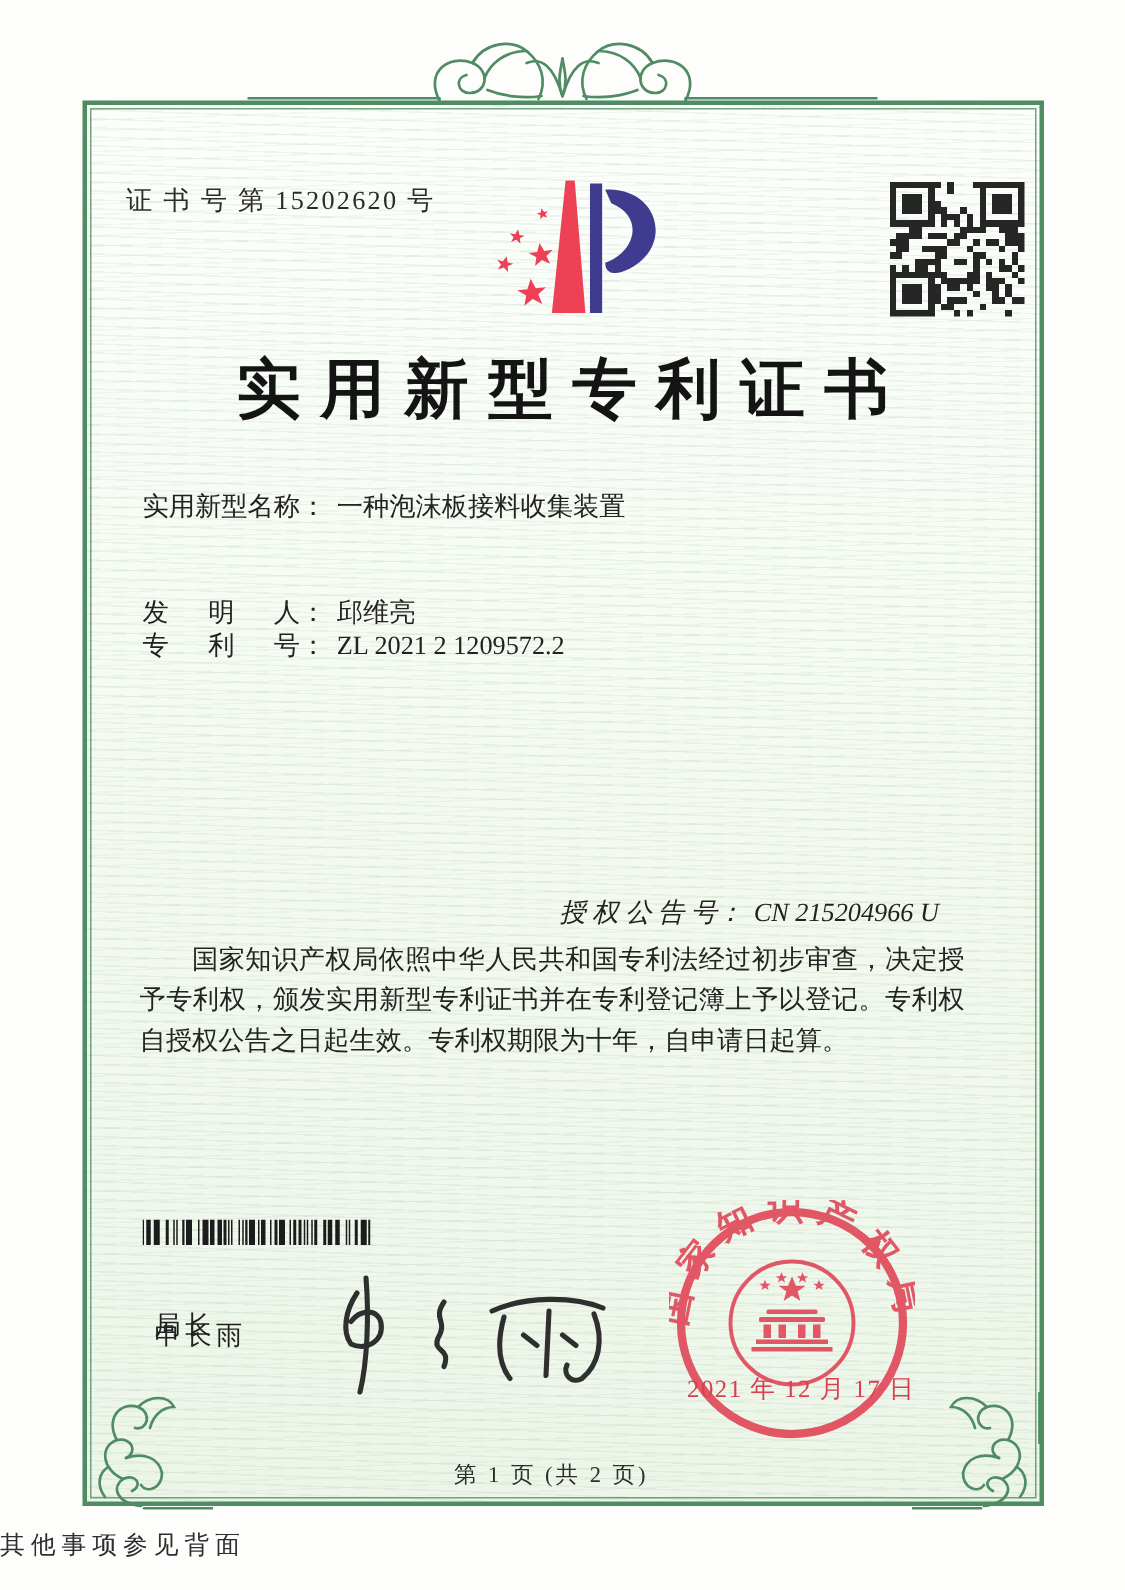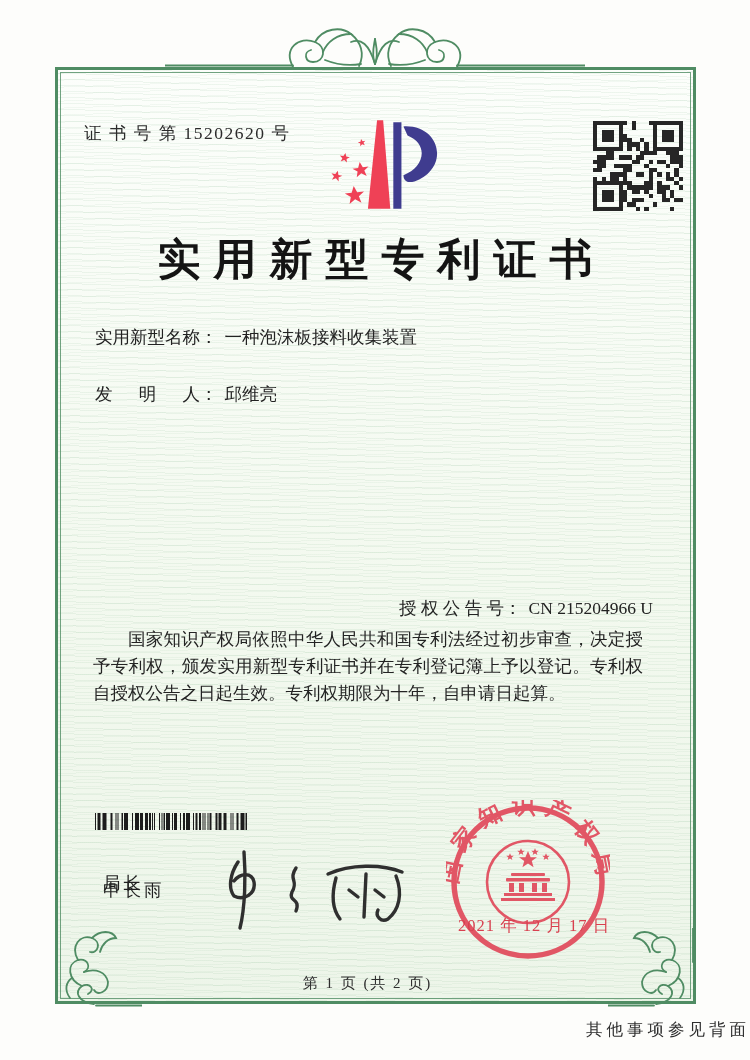--- a/index.html
+++ b/index.html
@@ -32,39 +32,39 @@
   .logo{left:308px;top:112px;width:130px;height:104px;}
   .qr{left:593px;top:121px;width:90px;height:90px;}
   .title{
     left:0;right:0;top:231px;text-align:center;
     font-size:43px;font-weight:600;letter-spacing:13px;text-indent:13px;color:#141414;
   }
   .field{left:95px;font-size:17.5px;white-space:nowrap;color:#222;}
   .f-label{display:inline-block;width:105px;text-align:justify;text-align-last:justify;}
   .f-colon{display:inline-block;}
   .f-value{padding-left:7px;}
-  .row1{top:325px}.row2{top:382px}.row3{top:418px}.row4{top:463px}
+  .row1{top:325px}.row2{top:396px}.row3{top:418px}.row4{top:463px}
   .row5{top:508px}.row6{top:553px}.row7{top:596px}
-  .grant2{position:absolute;left:304px;top:0;}
+  .grant2{position:absolute;left:278px;top:0;font-style:italic;}
   .body-text{
     left:93px;width:567px;top:626px;font-size:17.5px;line-height:1.55;
     text-align:justify;color:#232323;
   }
   .body-text p{margin:0 17px 2px 0;text-indent:2em;}
   .barcode{left:95px;top:813px;width:152px;height:17px;}
   .signer{left:103px;font-size:17.5px;letter-spacing:3px;color:#1f1f1f;}
   .signer-t{top:871px}.signer-n{top:878px}
   .signature{left:200px;top:846px;width:218px;height:88px;}
   .seal{left:446px;top:800px;width:164px;height:164px;}
   .seal-date{
     left:458px;top:915px;font-size:16.5px;color:#d8404f;letter-spacing:1px;
     white-space:nowrap;z-index:5;
   }
   .footer-page{left:0;right:15px;top:974px;text-align:center;font-size:15px;letter-spacing:2px;color:#2d2d2d;}
-  .back-note{left:0;right:0;top:1019px;text-align:right;font-size:16.5px;letter-spacing:4px;color:#2d2d2d;}
+  .back-note{left:0;right:0;top:1019px;text-align:left;font-size:16.5px;letter-spacing:4px;color:#2d2d2d;}
   .orn-top{left:165px;top:20px;width:420px;height:58px;}
   .orn-bl{left:50px;top:928px;width:92px;height:86px;}
   .orn-br{left:608px;top:928px;width:92px;height:86px;transform:scaleX(-1);}
   svg .grn{stroke:#4f8c63;fill:none;stroke-width:1.8;stroke-linecap:round;}
 </style>
 </head>
 <body>
 
 <div class="page">
 
@@ -362,20 +362,23 @@
     </svg>
 
   <div class="abs field row1">
     <span class="f-label">实用新型名称</span><span class="f-colon">：</span><span class="f-value">一种泡沫板接料收集装置</span>
   </div>
 
   <div class="abs title">实用新型专利证书</div>
   <div class="abs field row2">
     <span class="f-label">发明人</span><span class="f-colon">：</span><span class="f-value">邱维亮</span>
   </div>
+  <div class="abs field row3">
+    <span class="f-label">专利号</span><span class="f-colon">：</span><span class="f-value">ZL 2021 2 1209572.2</span>
+  </div>
   <div class="abs field row7">
     <span class="grant2">
       <span class="f-label">授权公告号</span><span class="f-colon">：</span><span class="f-value">CN 215204966 U</span>
     </span>
   </div>
 
   <div class="abs body-text">
     <p>国家知识产权局依照中华人民共和国专利法经过初步审查，决定授予专利权，颁发实用新型专利证书并在专利登记簿上予以登记。专利权自授权公告之日起生效。专利权期限为十年，自申请日起算。</p>
   </div>
 

